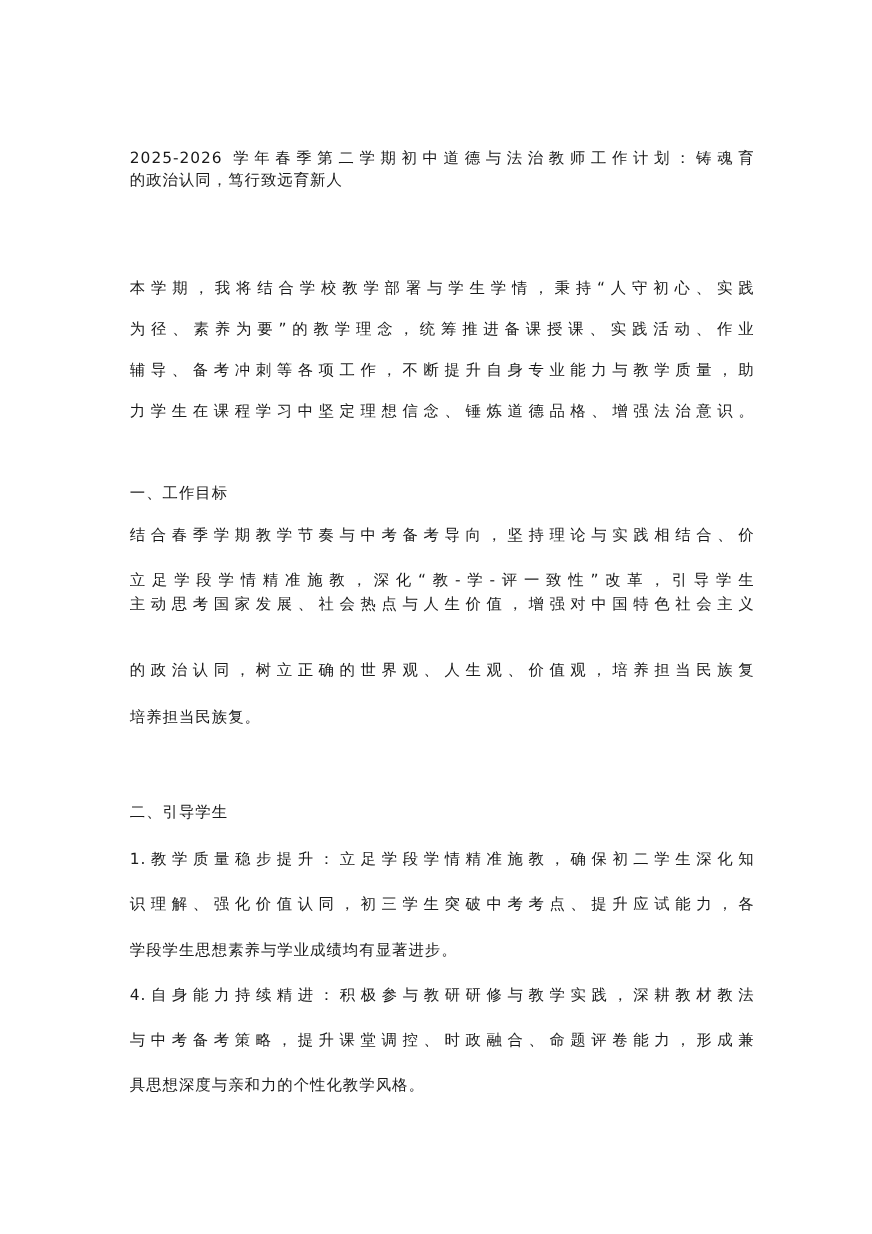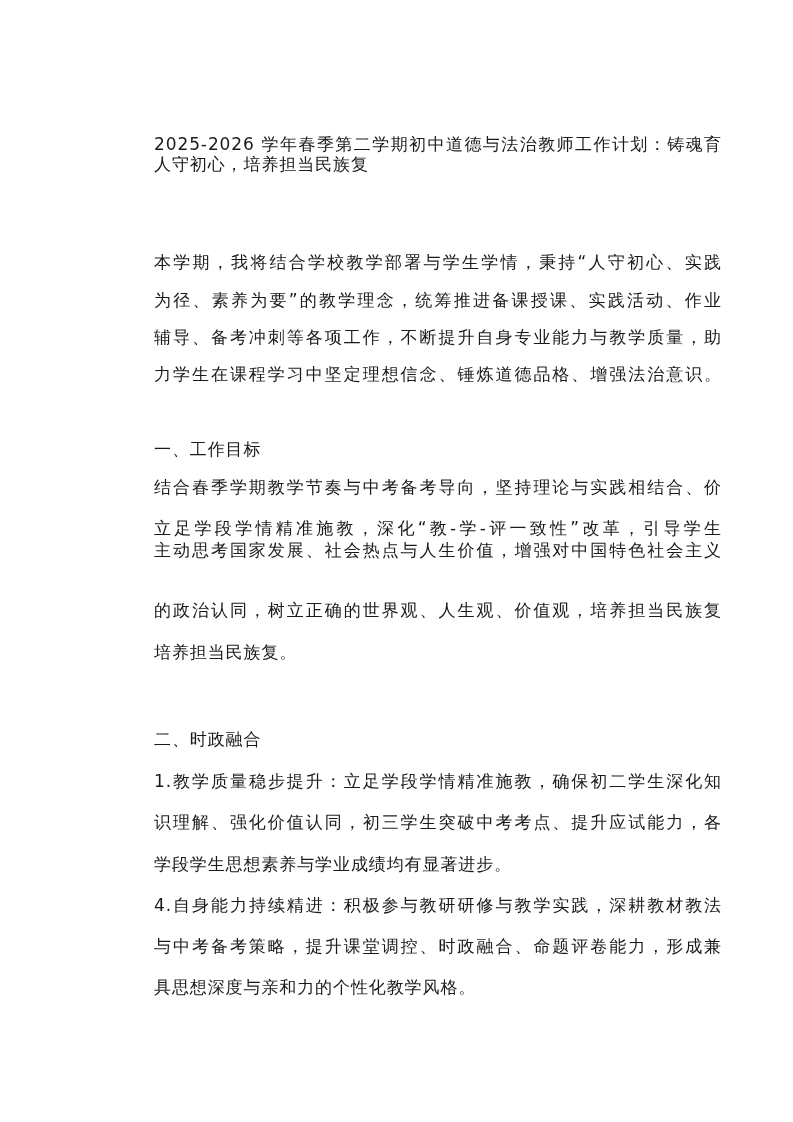--- a/index.html
+++ b/index.html
@@ -1,40 +1,40 @@
 <!DOCTYPE html>
 <html><head>
 <meta charset="utf-8">
 <style>
   html, body { margin:0; padding:0; background:#ffffff; }
   body { width:793px; height:1122px; position:relative; overflow:hidden;
          font-family:"DejaVu Sans", "Liberation Sans", sans-serif; color:#1a1a1a; }
   .page { position:absolute; left:118px; top:0; width:568px; }
-  .line { position:absolute; left:0; white-space:nowrap; font-size:17px; line-height:20px; letter-spacing:0.9px;margin-left:36px; }
+  .line { position:absolute; left:0; white-space:nowrap; font-size:14px; line-height:20px; letter-spacing:0.9px; }
   .just { width:568px; text-align:justify; text-align-last:justify; white-space:normal; }
 </style>
 </head>
 <body>
 
 <div class="page">
   <div class="line just" style="top:134px">2025-2026 学年春季第二学期初中道德与法治教师工作计划：铸魂育</div>
-  <div class="line" style="top:154px">人守初心，培养担当民族复</div>
+  <div class="line" style="top:154px">的政治认同，笃行致远育新人</div>
 
   <div class="line just" style="top:252px">本学期，我将结合学校教学部署与学生学情，秉持“人守初心、实践</div>
   <div class="line just" style="top:290px">为径、素养为要”的教学理念，统筹推进备课授课、实践活动、作业</div>
   <div class="line just" style="top:327px">辅导、备考冲刺等各项工作，不断提升自身专业能力与教学质量，助</div>
   <div class="line just" style="top:364px">力学生在课程学习中坚定理想信念、锤炼道德品格、增强法治意识。</div>
 
   <div class="line" style="top:439px">一、工作目标</div>
   <div class="line just" style="top:477px">结合春季学期教学节奏与中考备考导向，坚持理论与实践相结合、价</div>
   <div class="line just" style="top:518px">立足学段学情精准施教，深化“教-学-评一致性”改革，引导学生</div>
   <div class="line just" style="top:540px">主动思考国家发展、社会热点与人生价值，增强对中国特色社会主义</div>
   <div class="line just" style="top:600px">的政治认同，树立正确的世界观、人生观、价值观，培养担当民族复</div>
   <div class="line" style="top:642px">培养担当民族复。</div>
 
-  <div class="line" style="top:729px">二、时政融合</div>
+  <div class="line" style="top:729px">二、引导学生</div>
   <div class="line just" style="top:771px">1.教学质量稳步提升：立足学段学情精准施教，确保初二学生深化知</div>
   <div class="line just" style="top:812px">识理解、强化价值认同，初三学生突破中考考点、提升应试能力，各</div>
   <div class="line" style="top:854px">学段学生思想素养与学业成绩均有显著进步。</div>
   <div class="line just" style="top:895px">4.自身能力持续精进：积极参与教研研修与教学实践，深耕教材教法</div>
   <div class="line just" style="top:936px">与中考备考策略，提升课堂调控、时政融合、命题评卷能力，形成兼</div>
   <div class="line" style="top:977px">具思想深度与亲和力的个性化教学风格。</div>
 </div>
 
 </body></html>

